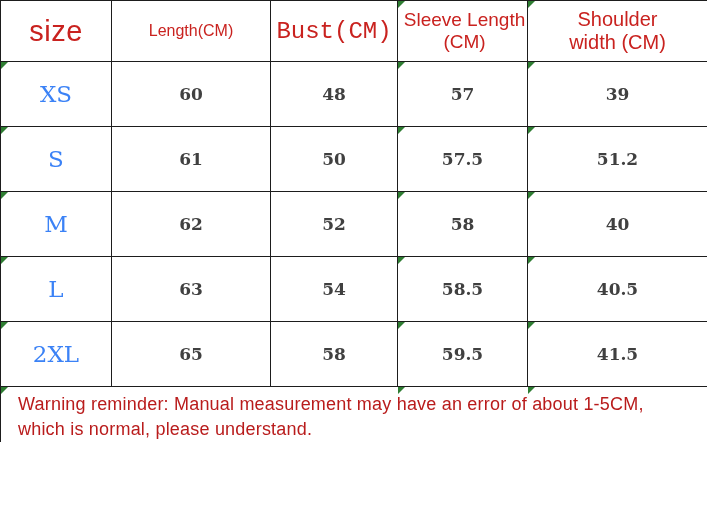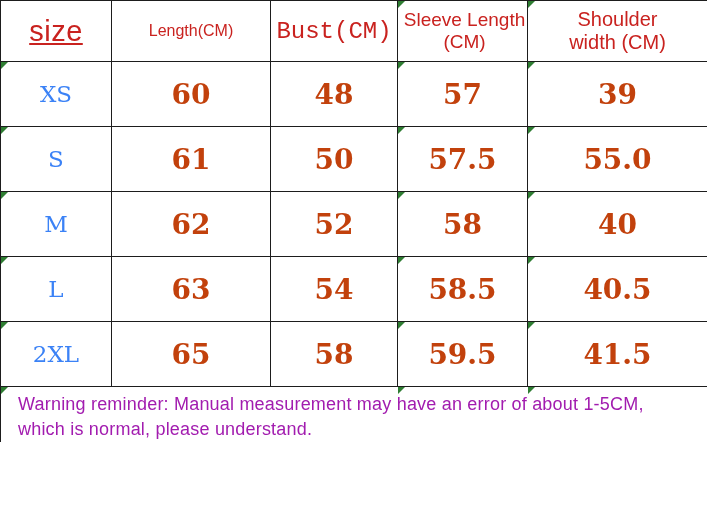--- a/index.html
+++ b/index.html
@@ -23,32 +23,32 @@
     vertical-align: middle;
     position: relative;
     background: #ffffff;
     overflow: hidden;
   }
   tr.header-row { height: 61px; }
   tr.data-row   { height: 65px; }
 
   
   .hdr { color: #c9221f; font-weight: 500; }
-  .hdr-size    { font-size: 29px; letter-spacing: 0.5px; text-decoration: underline; }
+  .hdr-size    { font-size: 29px; letter-spacing: 0.5px; }
   .hdr-length  { font-size: 16px; }
   .hdr-bust    { font-size: 24px; font-family: Liberation Mono, monospace; }
   .hdr-sleeve  { font-size: 19px; line-height: 22px; text-align: left; }
   .hdr-sleeve .hline { padding-left: 4px; }
   .hdr-shoulder { font-size: 20px; line-height: 23px; }
 
   
   .data-cell {
     font-family: "DejaVu Serif", "Liberation Serif", serif;
-    color: #c2410c;
-    font-size: 28px;
+    color: #404040;
+    font-size: 17px;
     font-weight: 600;
   }
   .size-label-cell {
     font-family: "DejaVu Serif", "Liberation Serif", serif;
     color: #3b82f6;
     font-size: 23px;
     font-weight: 400;
   }
 
   
@@ -65,21 +65,21 @@
   .warning {
     position: relative;
     border-left: 1px solid #1d1d1d;
     min-height: 48px;
     padding: 5px 0 0 17px;
   }
   .warning-text {
     width: 664px;
     font-size: 18px;
     line-height: 25px;
-    color: #a21caf;
+    color: #b91c1c;
     letter-spacing: 0.2px;
   }
   .warning .tri-a { left: 0px; }
   .warning .tri-b { left: 397px; }
   .warning .tri-c { left: 527px; }
 </style>
 </head>
 <body>
 
 <div class="sheet">
@@ -120,21 +120,21 @@
         <td class="data-cell"><span>60</span></td>
         <td class="data-cell"><span>48</span></td>
         <td class="data-cell"><span class="tri"></span><span>57</span></td>
         <td class="data-cell"><span class="tri"></span><span>39</span></td>
       </tr>
       <tr class="data-row">
         <td class="size-label-cell"><span class="tri"></span><span>S</span></td>
         <td class="data-cell"><span>61</span></td>
         <td class="data-cell"><span>50</span></td>
         <td class="data-cell"><span class="tri"></span><span>57.5</span></td>
-        <td class="data-cell"><span class="tri"></span><span>55.0</span></td>
+        <td class="data-cell"><span class="tri"></span><span>51.2</span></td>
       </tr>
       <tr class="data-row">
         <td class="size-label-cell"><span class="tri"></span><span>M</span></td>
         <td class="data-cell"><span>62</span></td>
         <td class="data-cell"><span>52</span></td>
         <td class="data-cell"><span class="tri"></span><span>58</span></td>
         <td class="data-cell"><span class="tri"></span><span>40</span></td>
       </tr>
       <tr class="data-row">
         <td class="size-label-cell"><span class="tri"></span><span>L</span></td>

